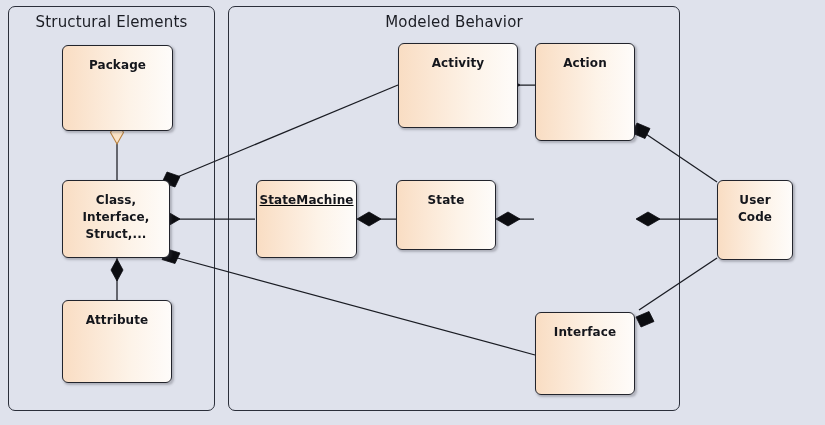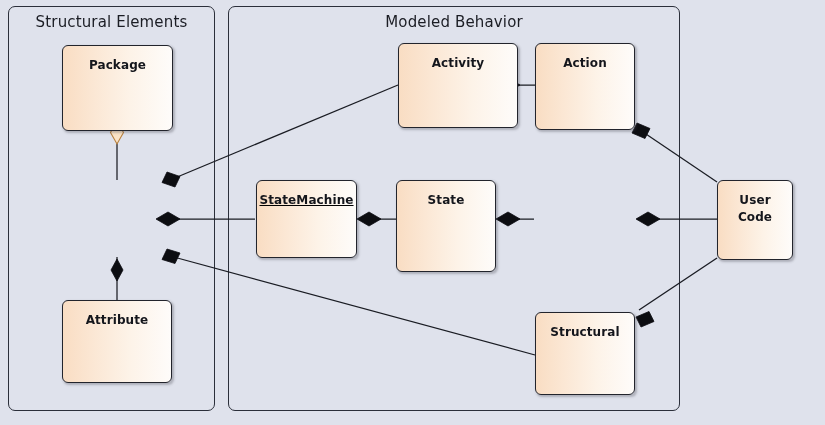--- a/index.html
+++ b/index.html
@@ -136,43 +136,47 @@
 
      User Code (bottom-left, 717,258) --&gt;
     <line class="edge-line" x1="639" y1="310" x2="717" y2="258"></line>
     <polygon class="diamond-filled" points="636,317 649,311.5 654,321.5 641,327"></polygon>
   </svg>
 
   <div class="node-box" style="left:62px; top:45px; width:111px; height:86px;">
     <span class="node-label">Package</span>
   </div>
 
+  <div class="node-box" style="left:62px; top:180px; width:108px; height:78px;">
+    <span class="node-label">Class, Interface,
+Struct,...</span>
+  </div>
 
   <div class="node-box" style="left:62px; top:300px; width:110px; height:83px;">
     <span class="node-label">Attribute</span>
   </div>
 
   <div class="node-box" style="left:398px; top:43px; width:120px; height:85px;">
     <span class="node-label">Activity</span>
   </div>
 
-  <div class="node-box" style="left:535px; top:43px; width:100px; height:87px;">
+  <div class="node-box" style="left:535px; top:43px; width:100px; height:98px;">
     <span class="node-label">Action</span>
   </div>
 
   <div class="node-box" style="left:256px; top:180px; width:101px; height:78px;text-decoration:underline;">
     <span class="node-label">StateMachine</span>
   </div>
 
-  <div class="node-box" style="left:396px; top:180px; width:100px; height:92px;">
+  <div class="node-box" style="left:396px; top:180px; width:100px; height:70px;">
     <span class="node-label">State</span>
   </div>
 
 
   <div class="node-box" style="left:535px; top:312px; width:100px; height:83px;">
-    <span class="node-label">Structural</span>
+    <span class="node-label">Interface</span>
   </div>
 
   <div class="node-box" style="left:717px; top:180px; width:76px; height:80px;">
     <span class="node-label">User Code</span>
   </div>
 
 </div>
 
 </body></html>

